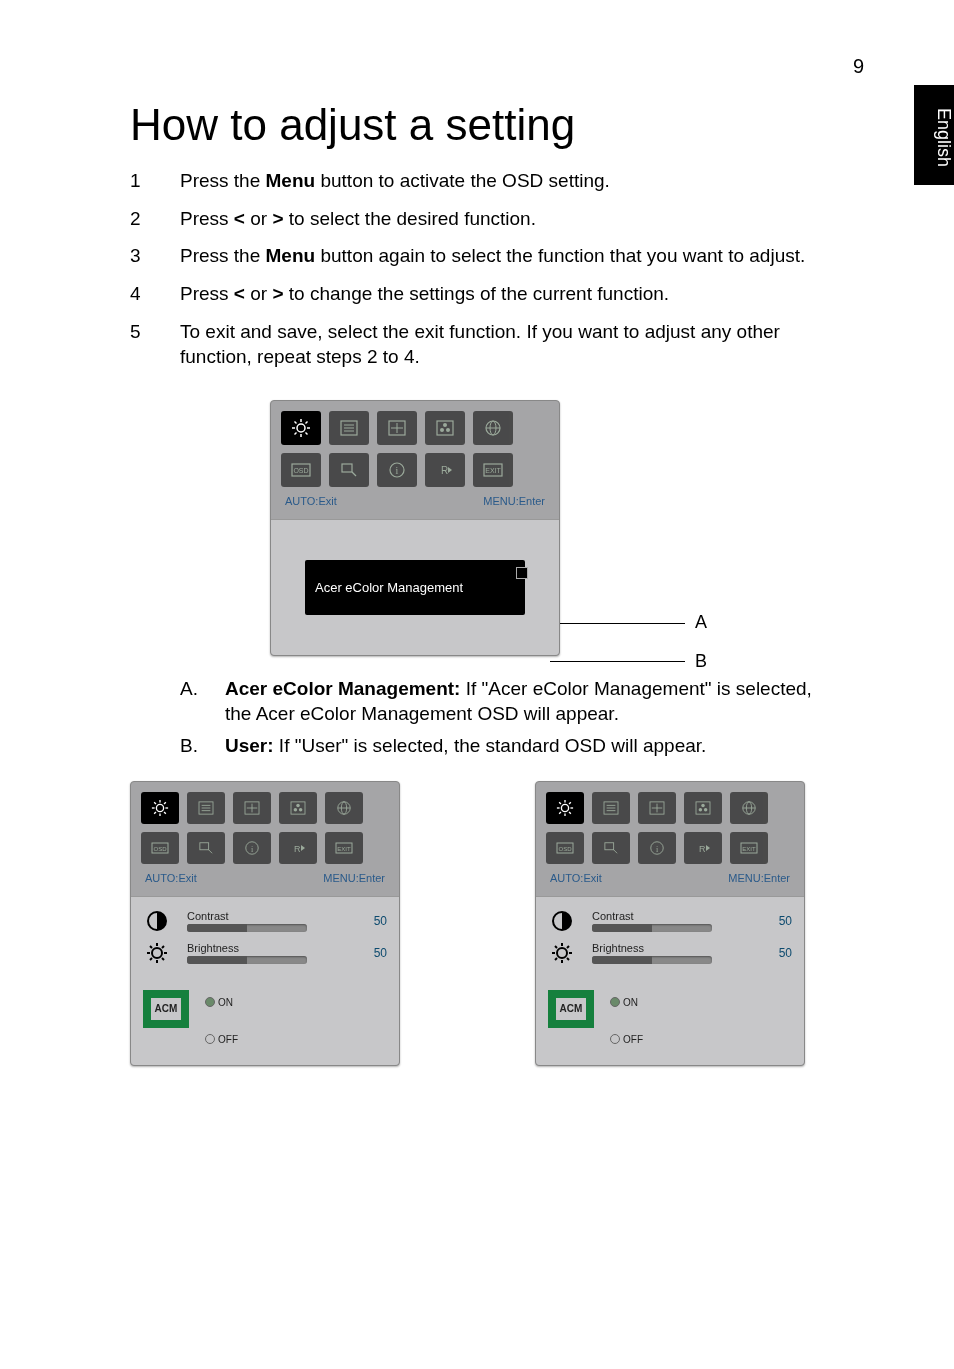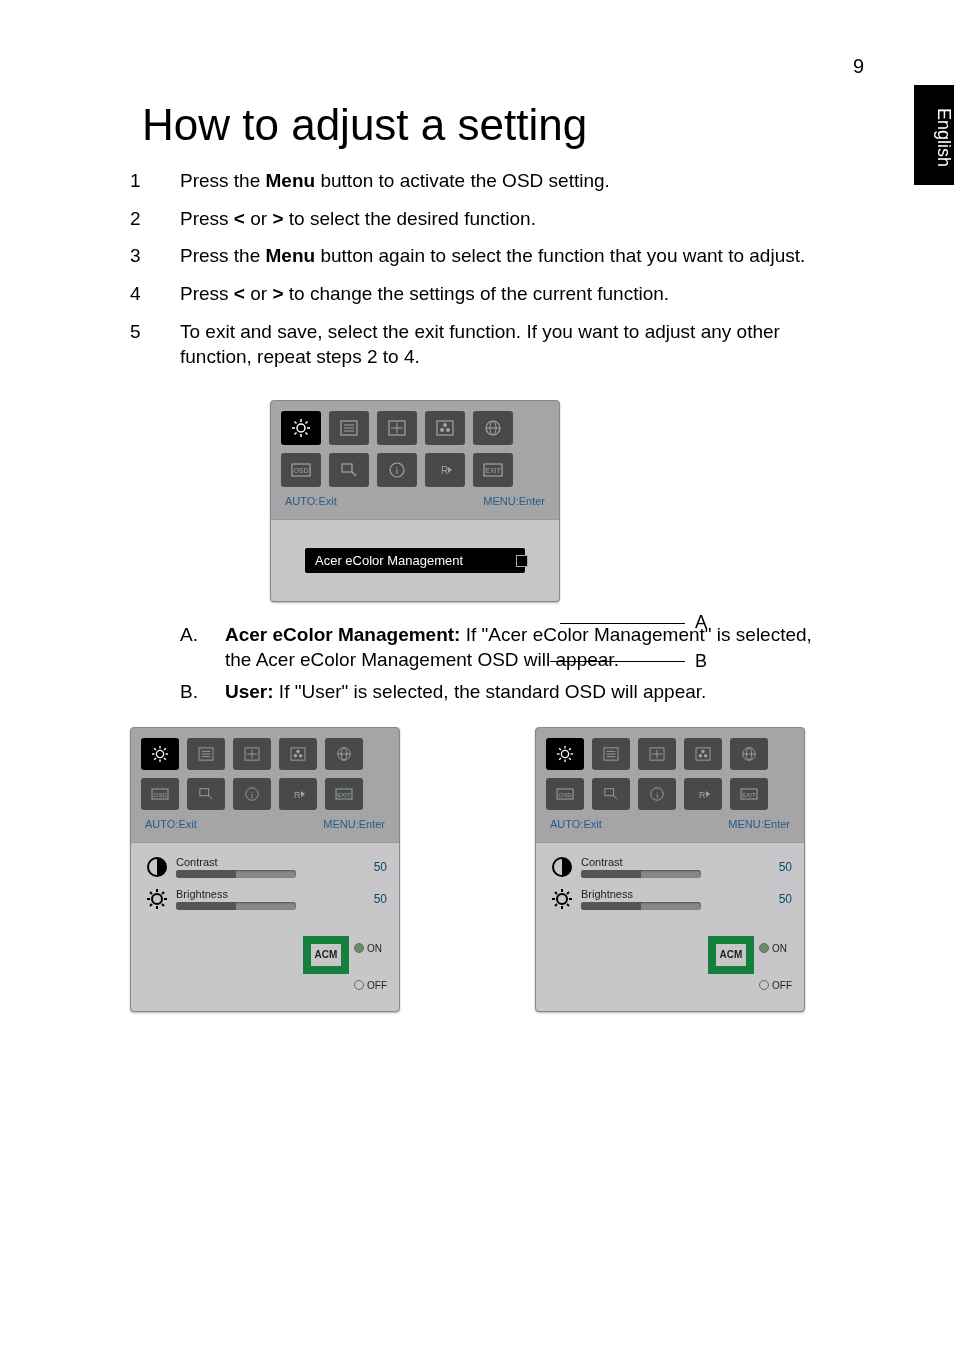--- a/index.html
+++ b/index.html
@@ -35,21 +35,21 @@
   }
   .content {
     position: absolute;
     top: 100px;
     left: 130px;
     width: 710px;
   }
   h1 {
     font-size: 44px;
     font-weight: normal;
-    margin: 0 0 18px 12px;
+    margin: 0 0 18px 0;
   }
   ol.steps {
     margin: 0;
     padding: 0;
     list-style: none;
   }
   ol.steps li {
     display: flex;
     font-size: 19px;
     line-height: 1.35;
@@ -99,26 +99,26 @@
   .osd-body {
     background: #c7c7c9;
     padding: 12px;
     border-top: 1px solid #999;
     border-radius: 0 0 4px 4px;
   }
   .menu-item {
     background: #000;
     color: #fff;
     font-size: 13px;
-    padding: 5px 10px;
+    padding: 20px 10px;
     border-radius: 2px;
     display: flex;
     align-items: center;
     justify-content: space-between;
-    margin: 10px auto;
+    margin: 22px auto;
     width: 200px;
     position: relative;
   }
   .menu-item .arrow-mark {
     width: 10px;
     height: 10px;
     border: 1px solid #aaa;
     position: absolute;
     right: -3px;
     top: 7px;
@@ -157,25 +157,24 @@
   .dual-fig .col { flex: 1; }
   .dual-fig .caption {
     font-size: 19px;
     margin-top: 14px;
   }
 
   
   .ctrl-row {
     display: flex;
     align-items: center;
-    gap: 5px;
+    gap: 16px;
     margin-bottom: 8px;
     font-size: 11px;
     color: #222;
-    justify-content: flex-end;
   }
   .ctrl-row .ctrl-icon {
     width: 28px;
     height: 24px;
     display: flex;
     align-items: center;
     justify-content: center;
   }
   .slider-wrap { flex: 1; }
   .slider-label { font-size: 11px; color: #222; margin-bottom: 2px; }

